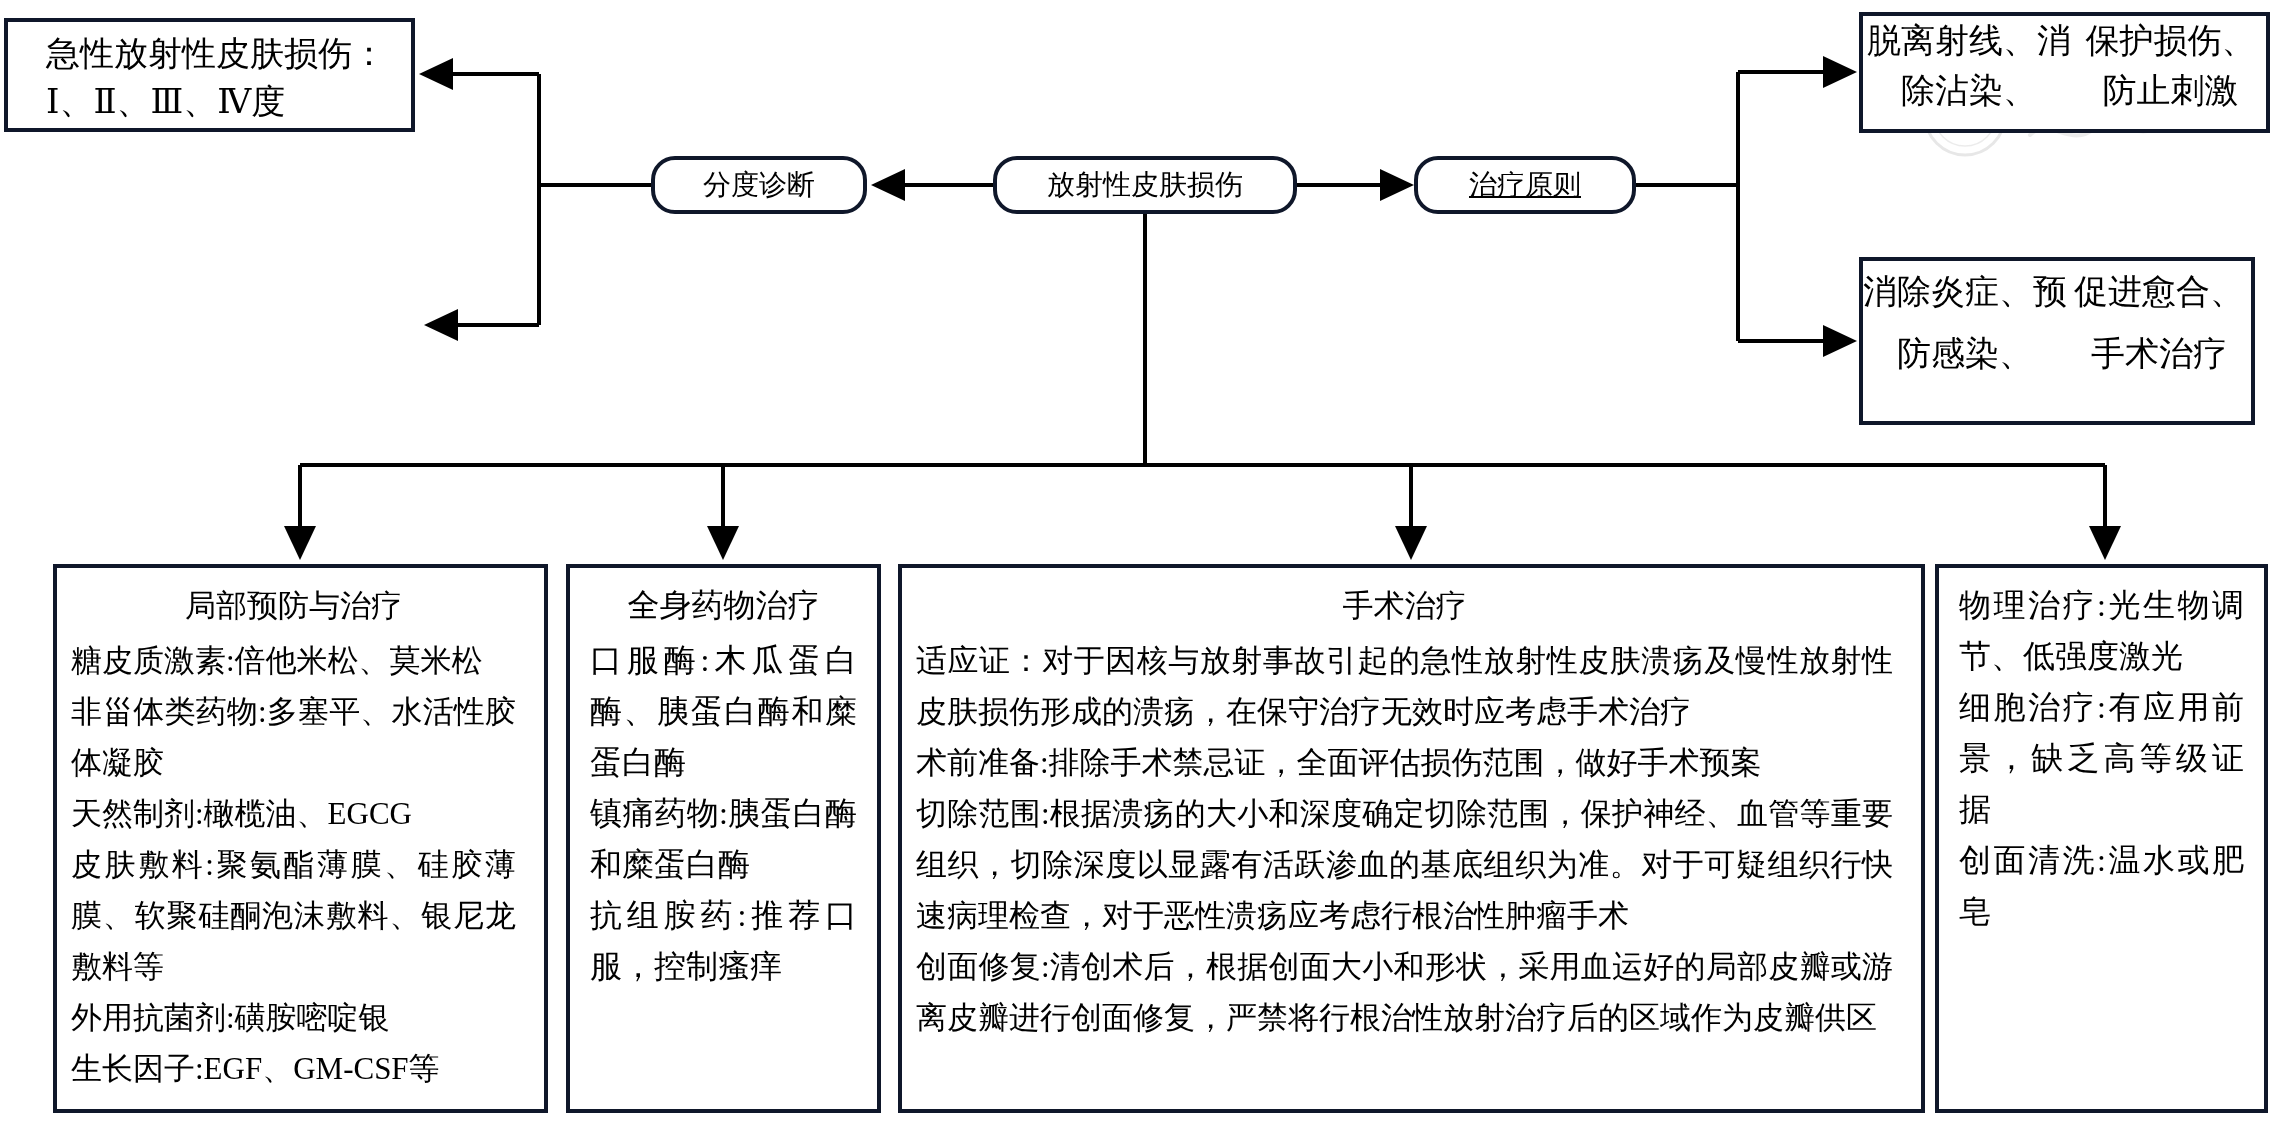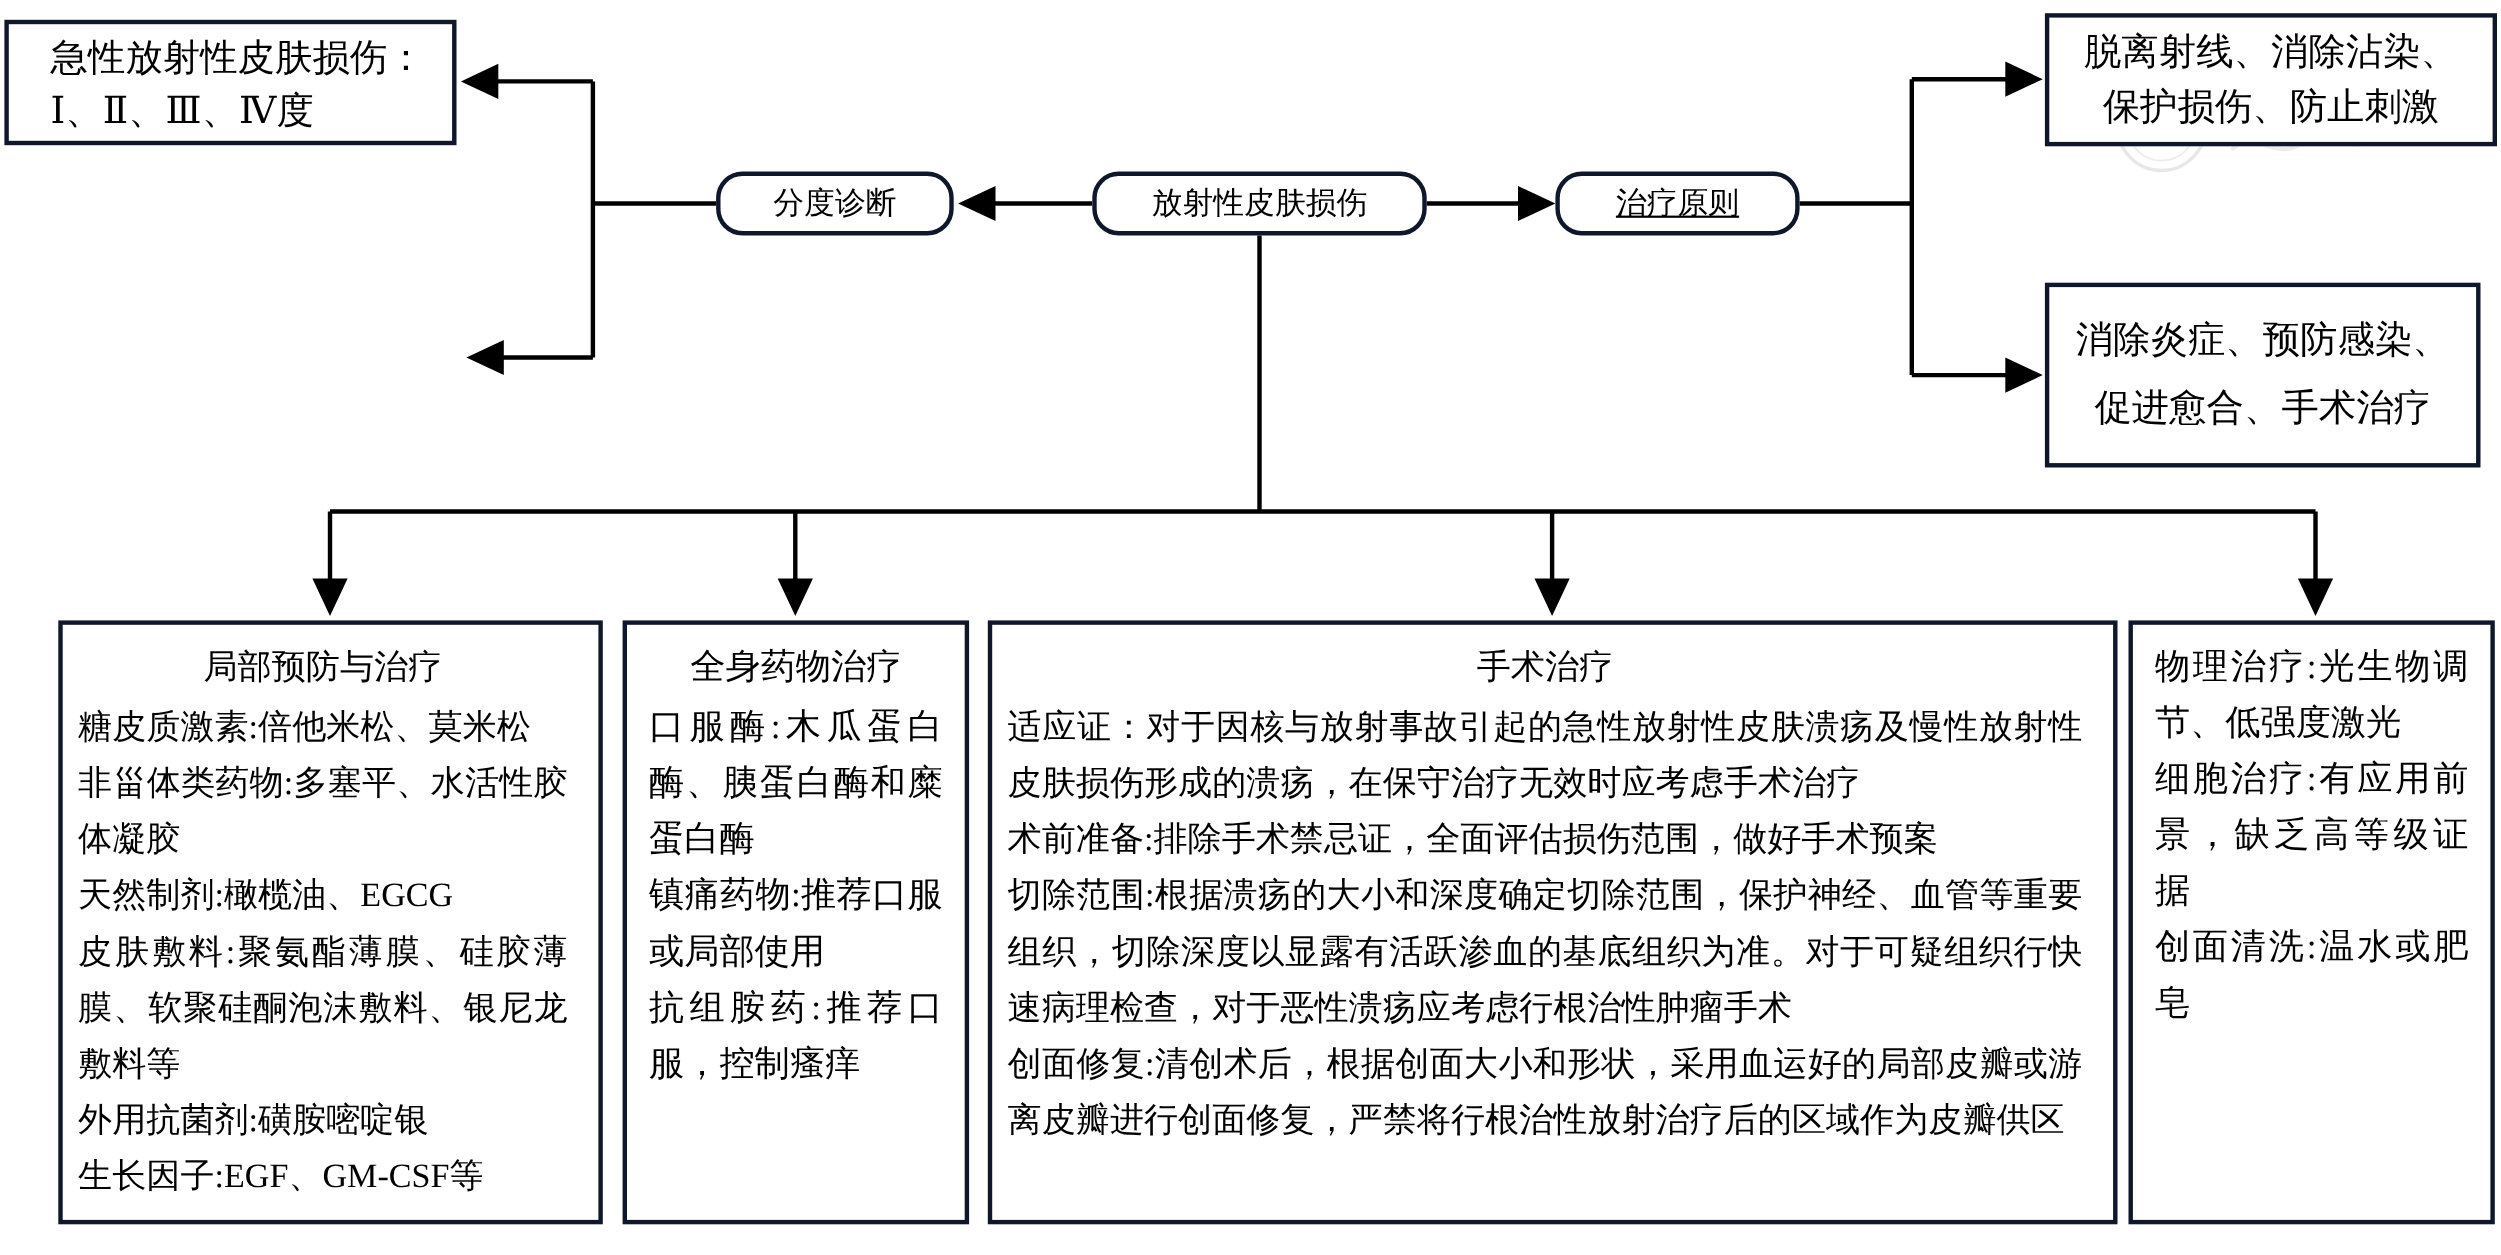--- a/index.html
+++ b/index.html
@@ -23,21 +23,21 @@
     line-height:48px;
     padding:8px 10px 8px 38px;
     text-align:left;
   }
   
   .twoline-center{
     font-size:34px;
     line-height:50px;
     text-align:center;
     display:flex;
-    flex-direction:column;
+    flex-direction:row;
     justify-content:center;
   }
   
   .pill{
     display:flex;
     align-items:center;
     justify-content:center;
     font-size:28px;
     border-radius:24px;
   }
@@ -142,21 +142,21 @@
     <p>非甾体类药物:多塞平、水活性胶体凝胶</p>
     <p>天然制剂:橄榄油、EGCG</p>
     <p>皮肤敷料:聚氨酯薄膜、硅胶薄膜、软聚硅酮泡沫敷料、银尼龙敷料等</p>
     <p>外用抗菌剂:磺胺嘧啶银</p>
     <p>生长因子:EGF、GM-CSF等</p>
   </div>
 
   <div class="node bbox bbox-narrow" style="left:566px;top:564px;width:315px;height:549px;">
     <p class="btitle">全身药物治疗</p>
     <p>口服酶:木瓜蛋白酶、胰蛋白酶和糜蛋白酶</p>
-    <p>镇痛药物:推荐口服或局部使用</p>
+    <p>镇痛药物:胰蛋白酶和糜蛋白酶</p>
     <p>抗组胺药:推荐口服，控制瘙痒</p>
   </div>
 
   <div class="node bbox" style="left:898px;top:564px;width:1027px;height:549px;">
     <p class="btitle">手术治疗</p>
     <p>适应证：对于因核与放射事故引起的急性放射性皮肤溃疡及慢性放射性皮肤损伤形成的溃疡，在保守治疗无效时应考虑手术治疗</p>
     <p>术前准备:排除手术禁忌证，全面评估损伤范围，做好手术预案</p>
     <p>切除范围:根据溃疡的大小和深度确定切除范围，保护神经、血管等重要组织，切除深度以显露有活跃渗血的基底组织为准。对于可疑组织行快速病理检查，对于恶性溃疡应考虑行根治性肿瘤手术</p>
     <p>创面修复:清创术后，根据创面大小和形状，采用血运好的局部皮瓣或游离皮瓣进行创面修复，严禁将行根治性放射治疗后的区域作为皮瓣供区</p>
   </div>

